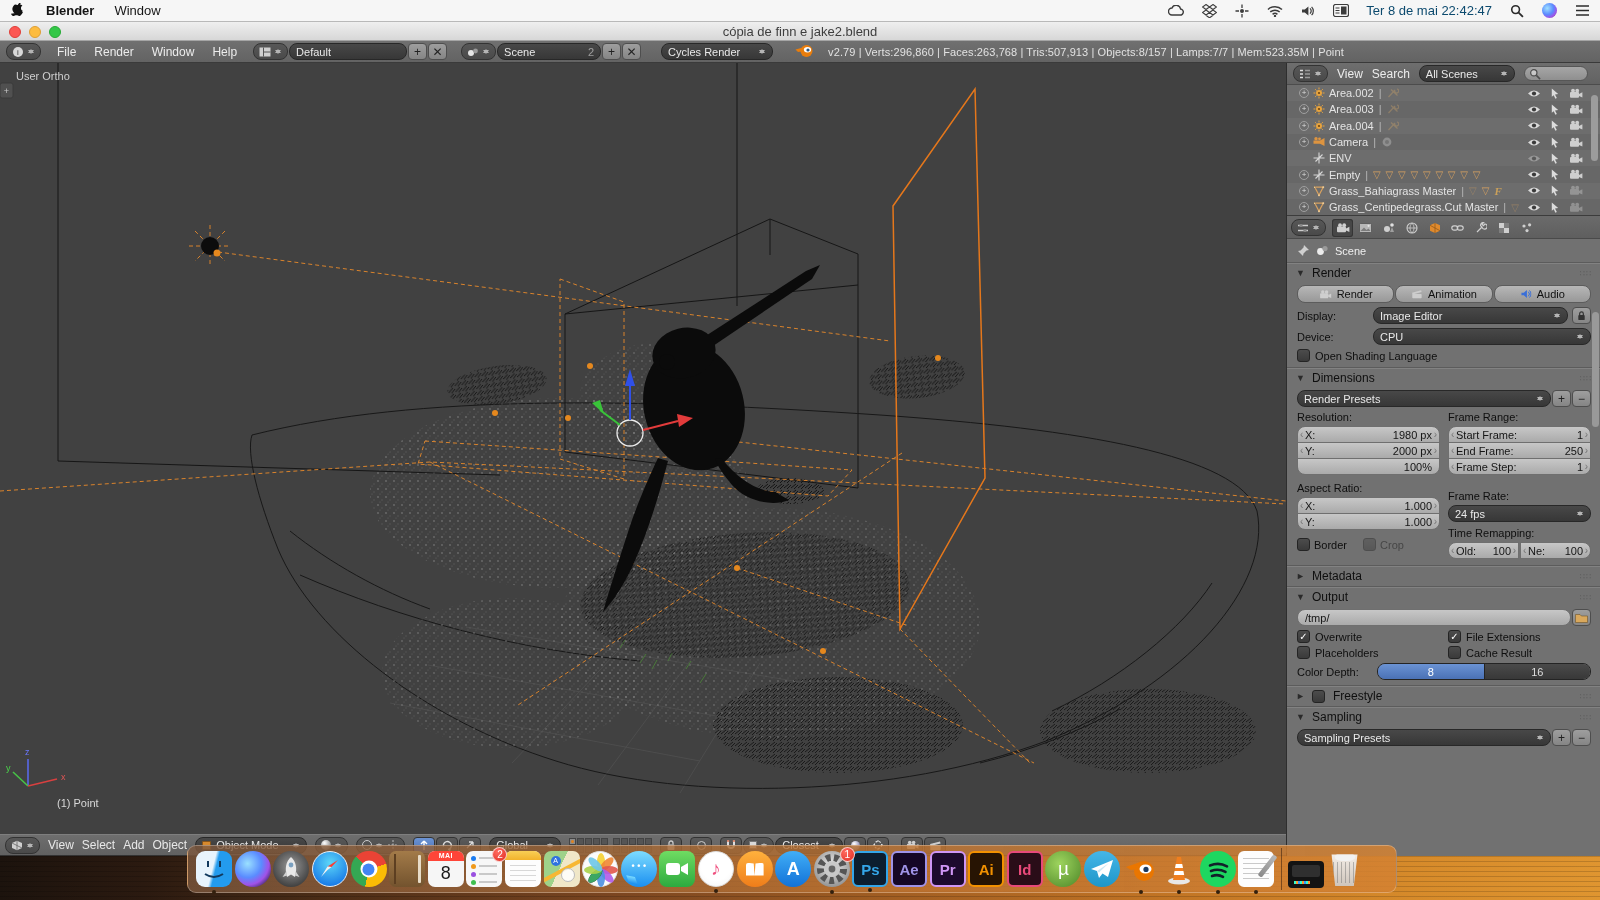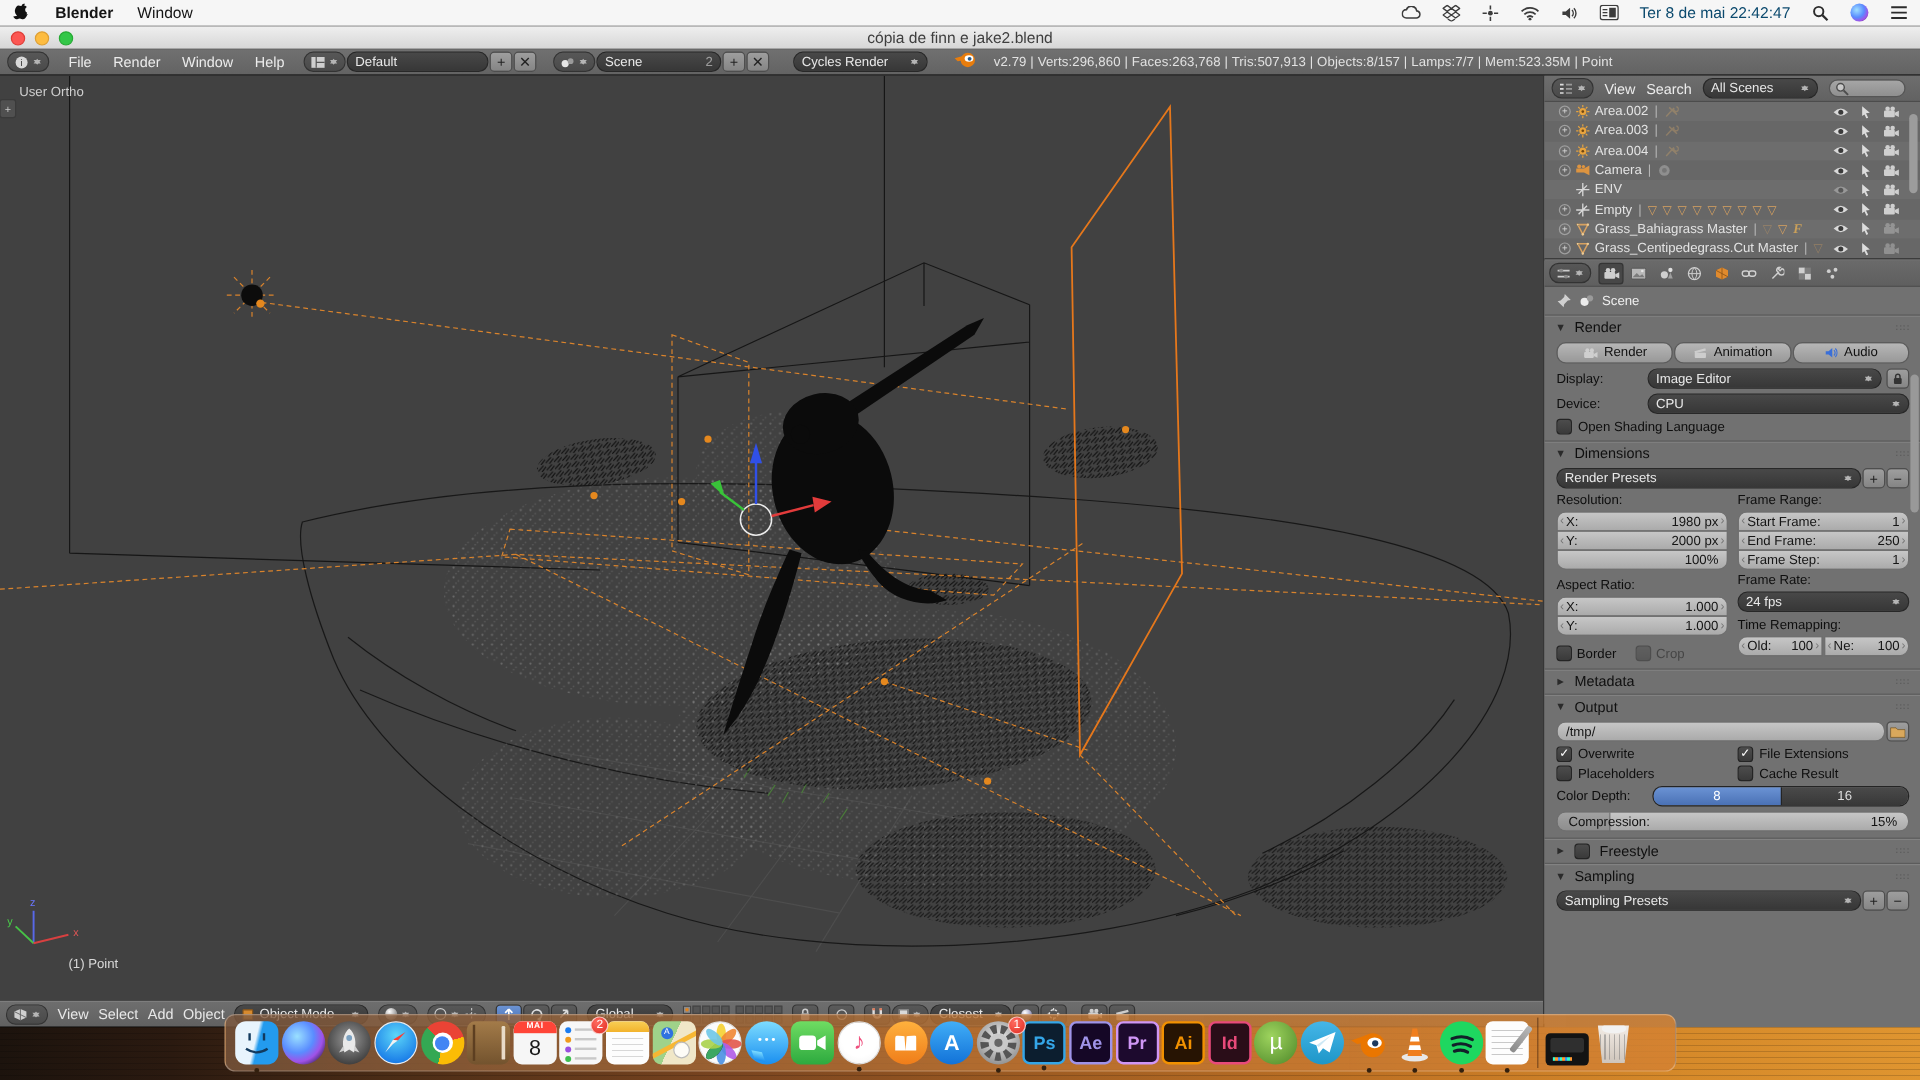--- a/index.html
+++ b/index.html
@@ -1006,21 +1006,21 @@
             </div>
           <div class="fl arr">
               <span>End Frame:</span>
               <span class="v">250</span>
             </div>
           <div class="fl arr">
               <span>Frame Step:</span>
               <span class="v">1</span>
             </div>
         </div>
-        <span class="plabel" style="margin-top:0">Frame Rate:</span>
+        <span class="plabel" style="margin-top:12px">Frame Rate:</span>
         <span class="dd">
             <span>24 fps</span>
             <span class="grow"></span>
             <i class="ud"></i>
           </span>
         <span class="plabel" style="margin-top:2px">Time Remapping:</span>
         <div class="hpair">
           <div class="fl arr">
               <span>Old:</span>
               <span class="v">100</span>
@@ -1078,27 +1078,20 @@
           </div>
       </div>
     </div>
     <div class="prow">
       <span class="plabel" style="width:76px">Color Depth:</span>
       <div class="seg flex1">
         <div class="on">8</div>
         <div>16</div>
       </div>
     </div>
-    <div class="prow">
-      <div class="slider flex1">
-        <span class="sfill" style="width:15%"></span>
-        <span class="stxt">Compression:</span>
-        <span class="sval">15%</span>
-      </div>
-    </div>
     <div class="sep" style="margin-top:3px"></div>
 
     <div class="shead">
         <span class="tricol">►</span>
         <span class="chk" style="margin-right:2px"></span>
         <span>Freestyle</span>
         <span class="grip">∷∷</span>
       </div>
     <div class="sep"></div>
     <div class="shead">

